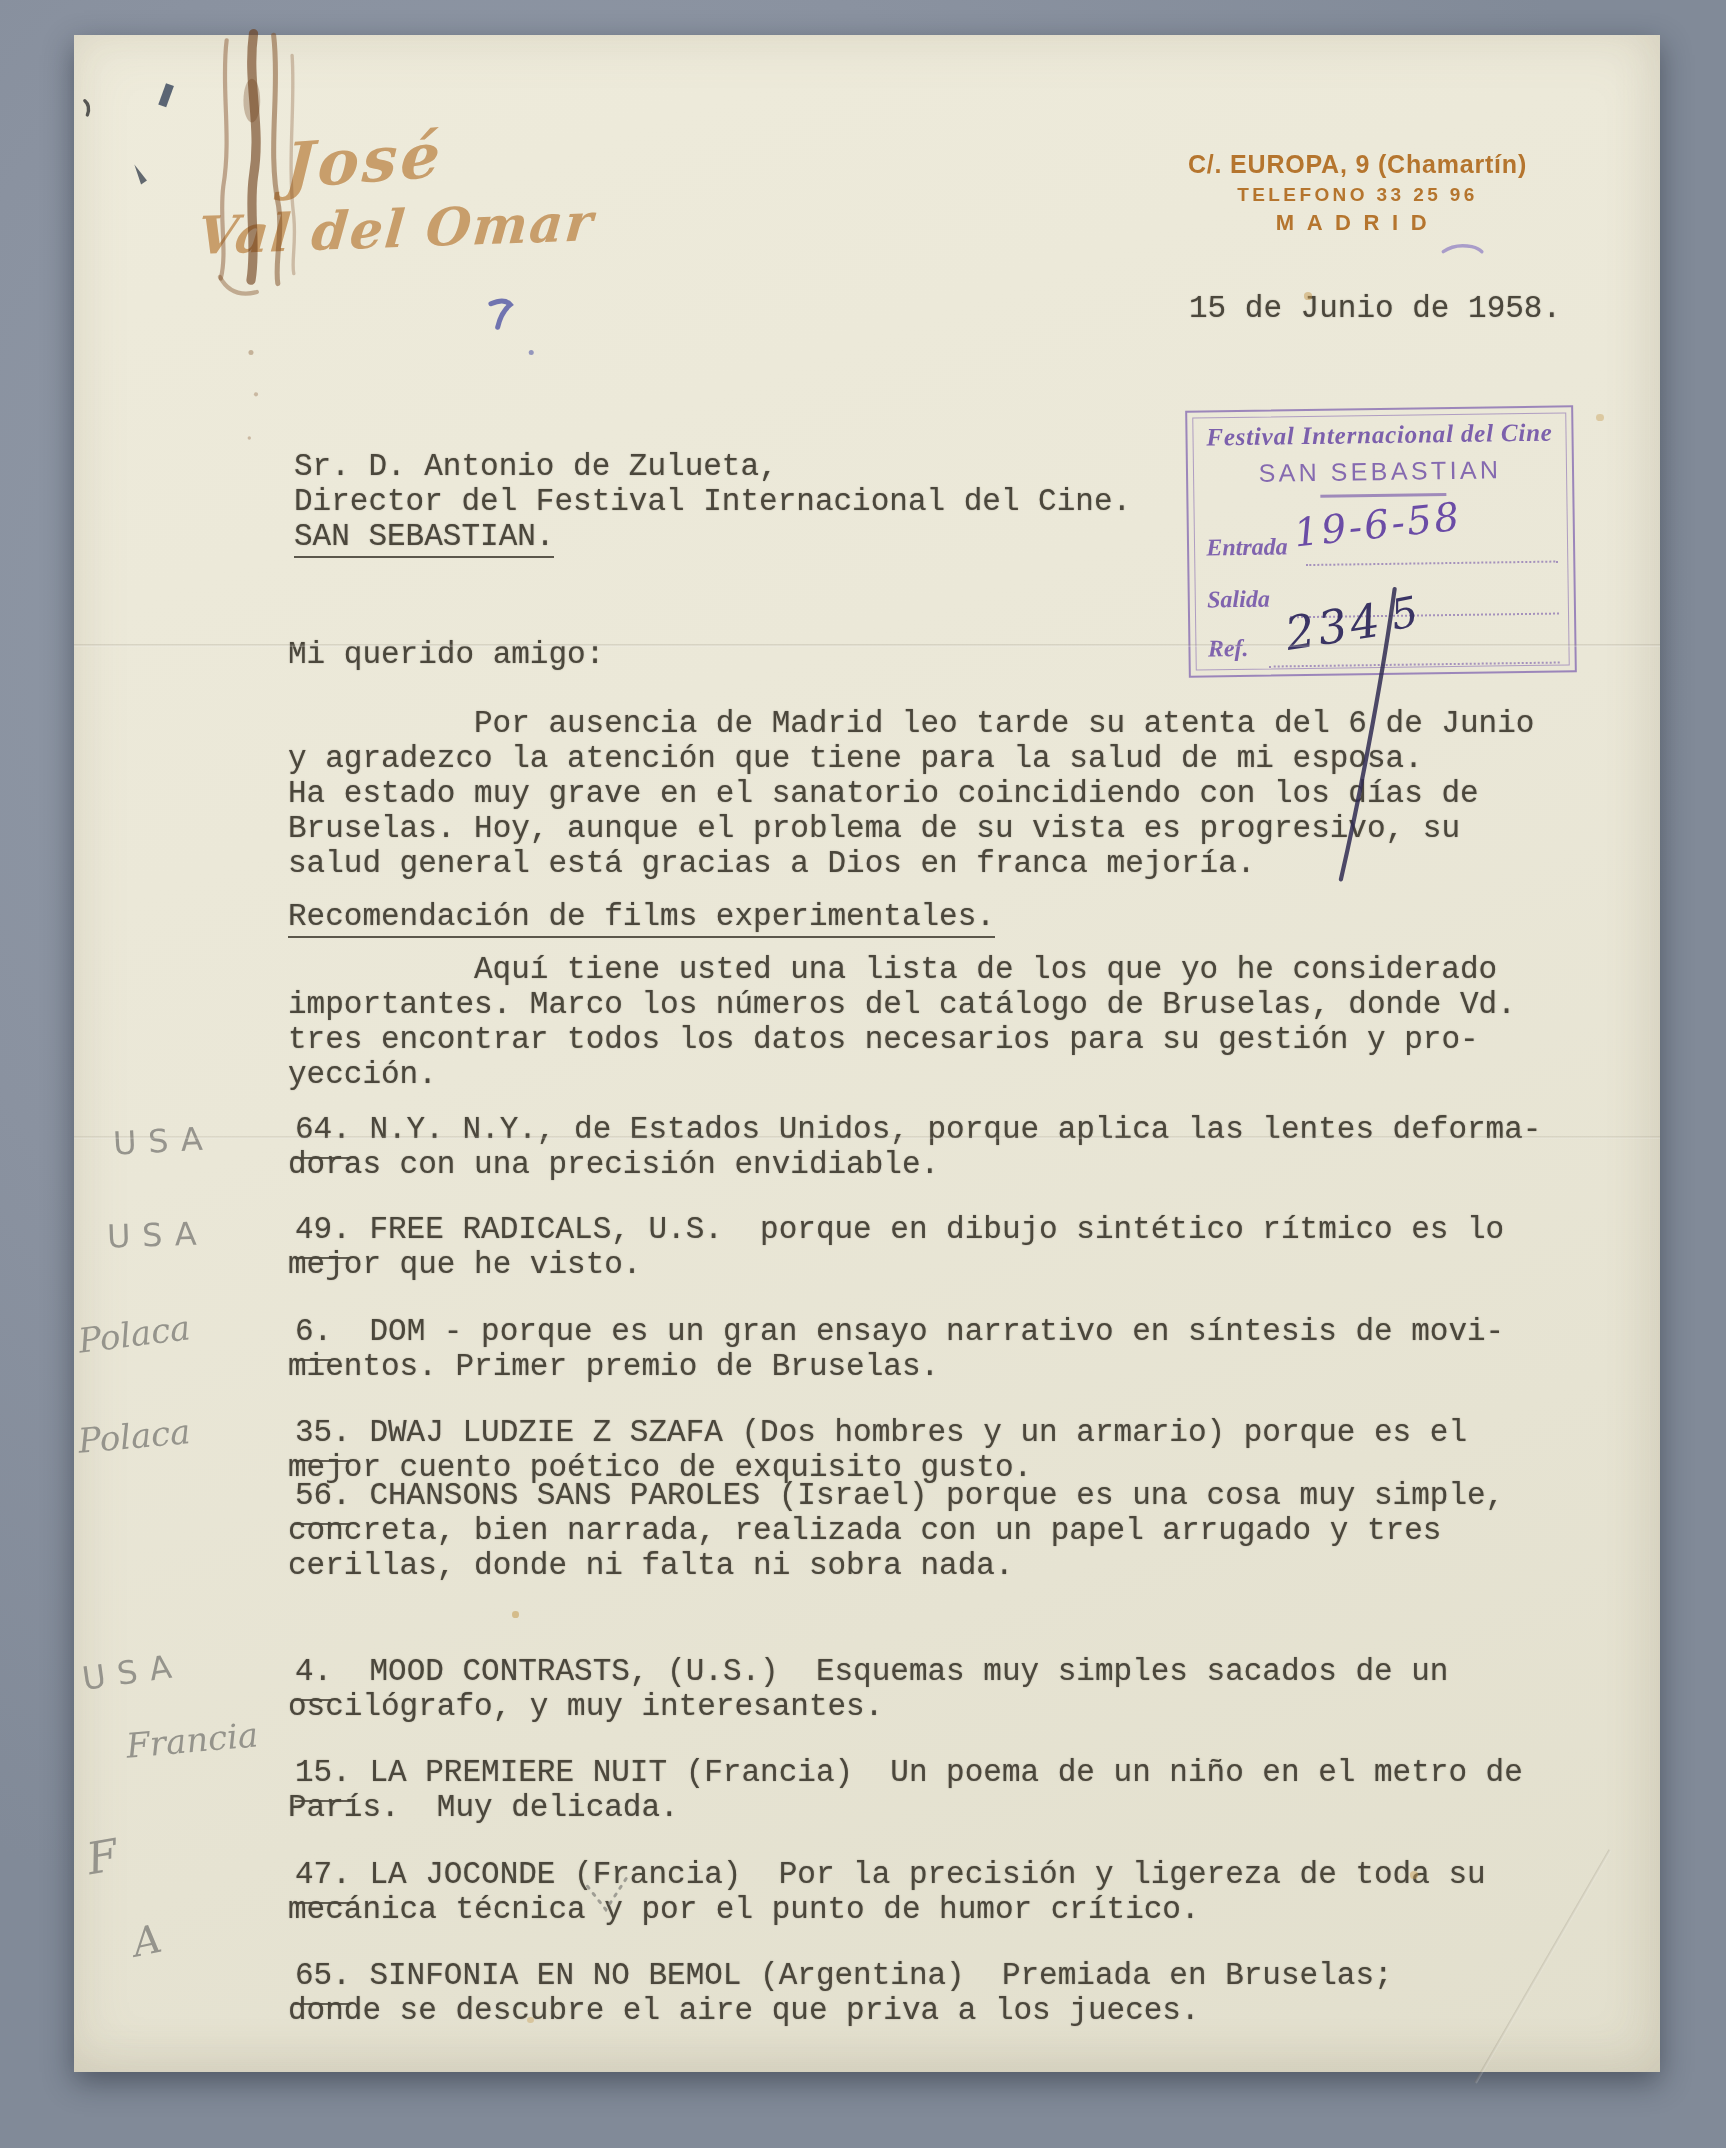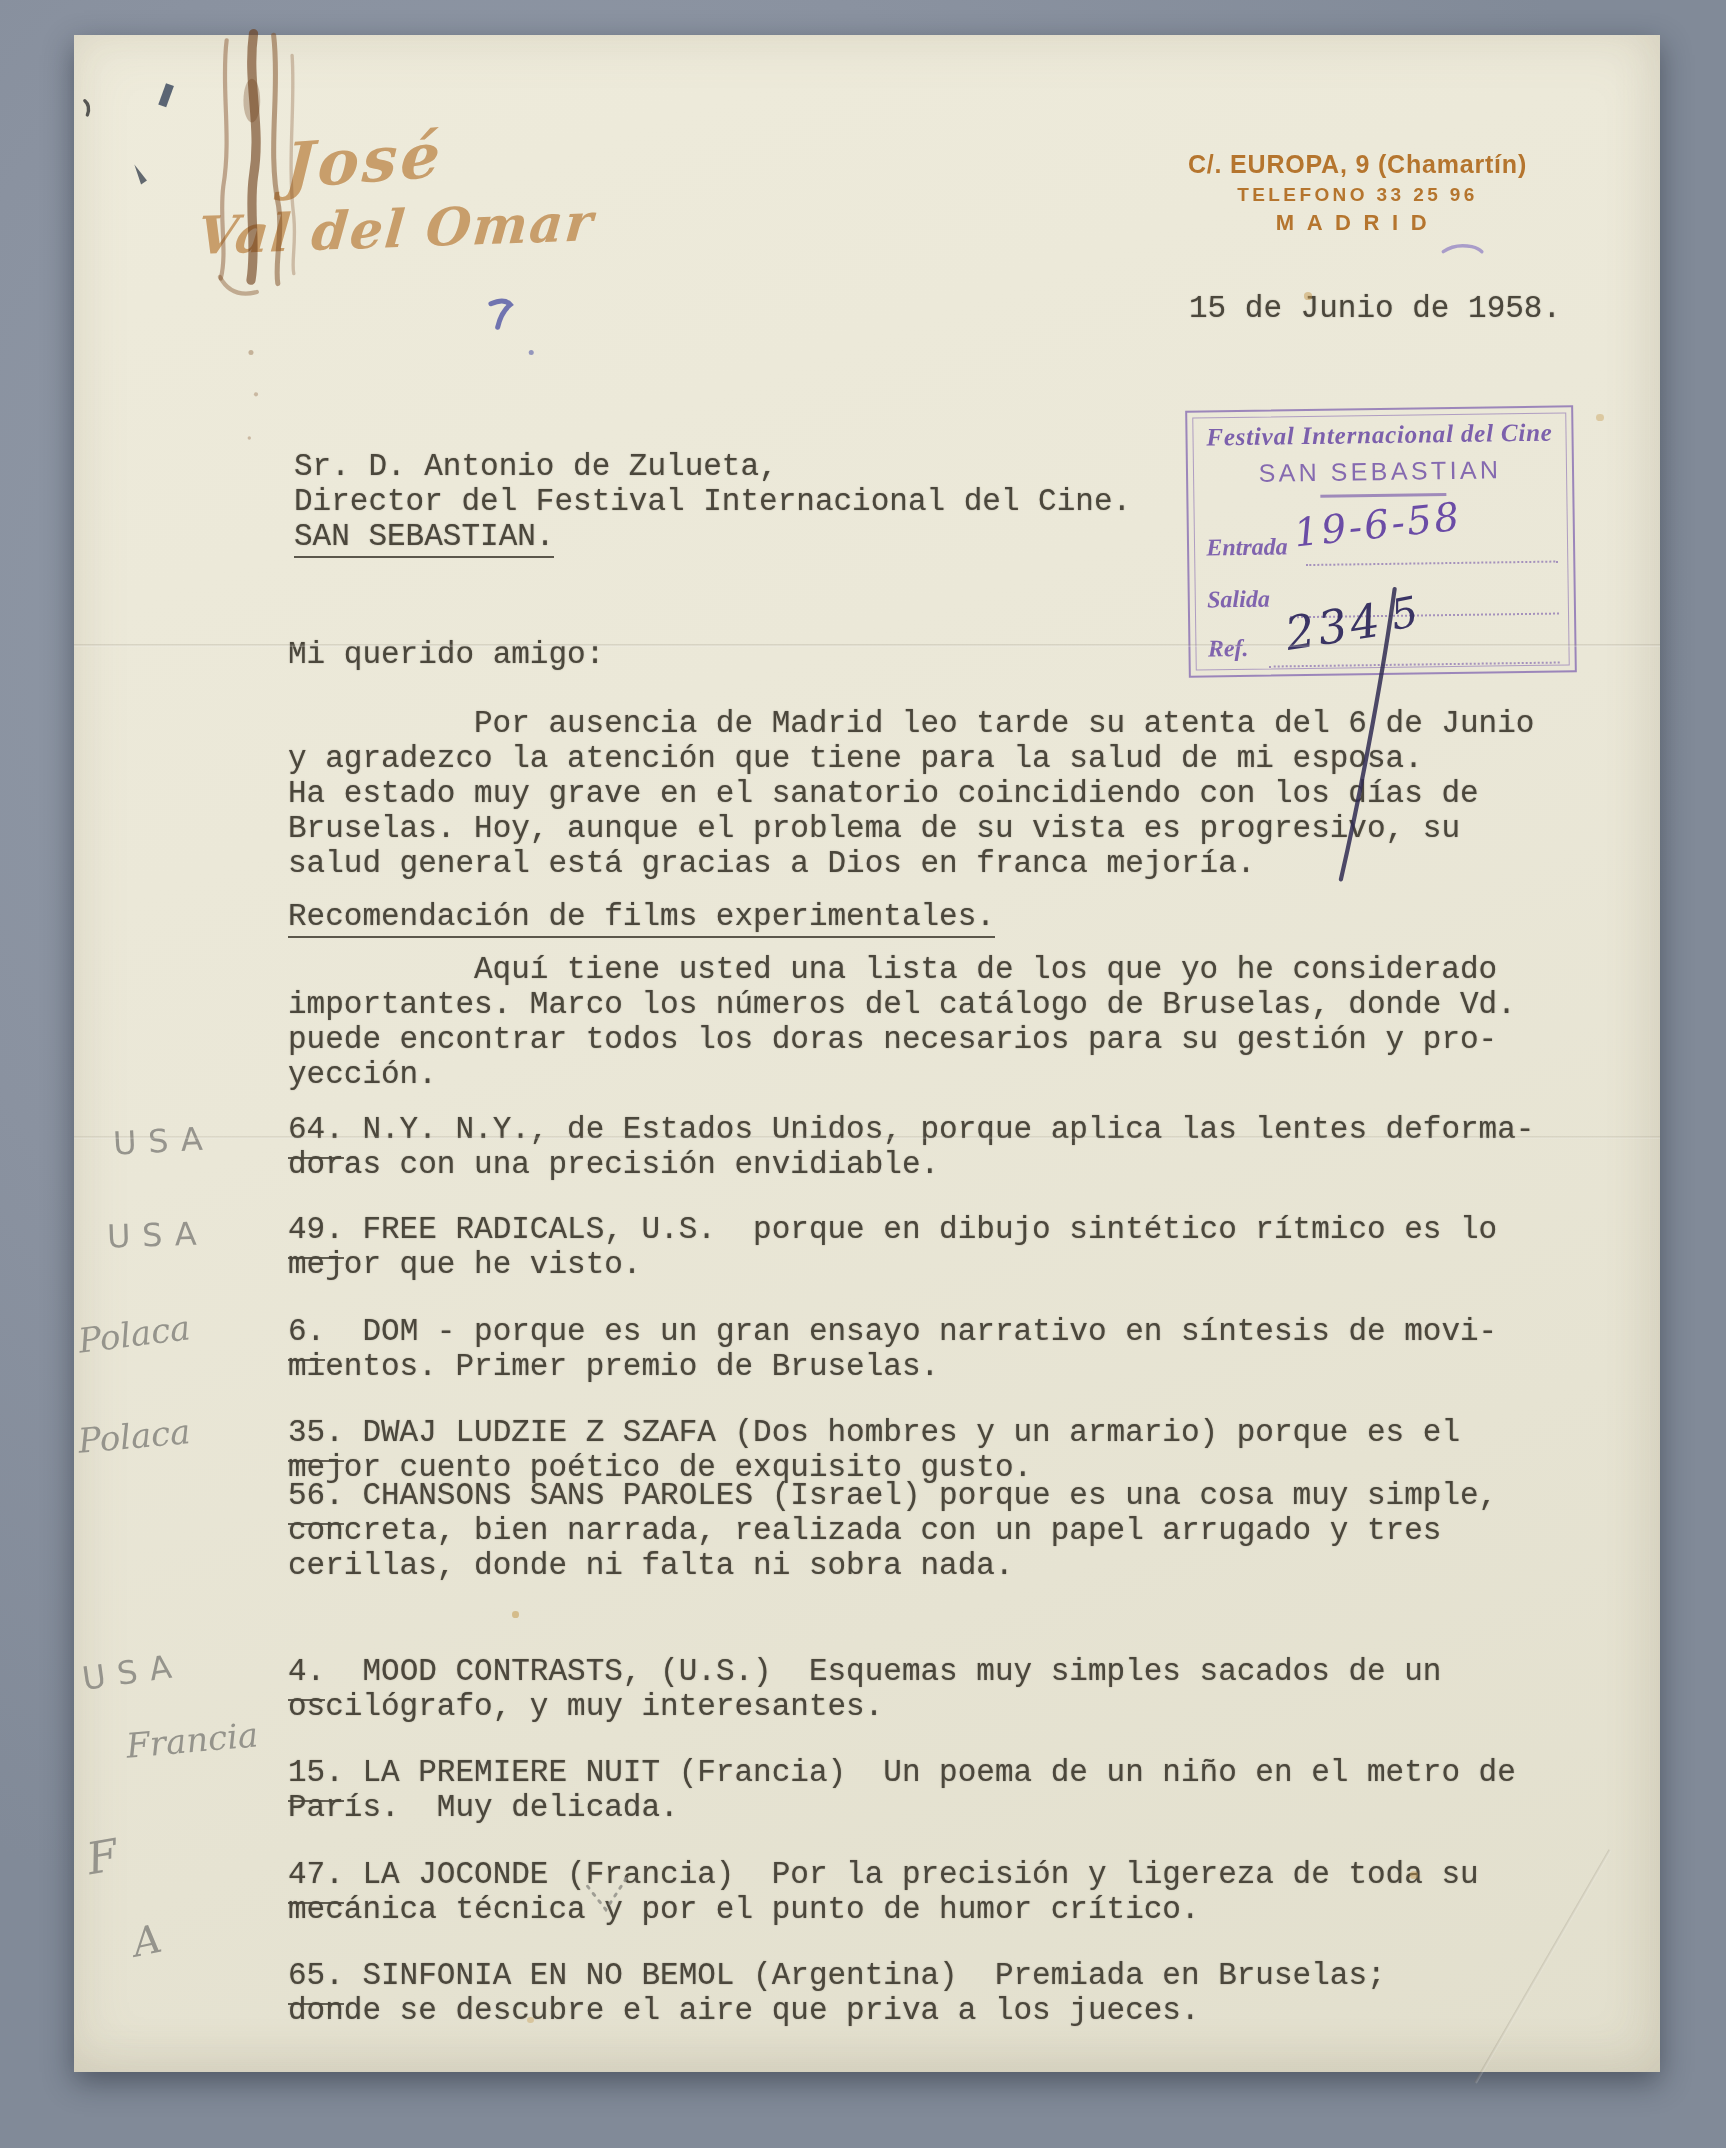--- a/index.html
+++ b/index.html
@@ -9,21 +9,21 @@
   .paper{position:absolute;left:74px;top:35px;width:1586px;height:2037px;
     background:linear-gradient(160deg,#eeebdb 0%,#eae7d7 45%,#e2dfcd 100%);
     box-shadow:0 10px 28.5px rgba(18,24,36,.45), inset 0 0 59px rgba(140,128,96,.14), inset -8.4px -11.7px 42px rgba(120,110,85,.10);}
   
   .tline{white-space:pre;font-family:Liberation Mono, monospace;font-size:31px;line-height:35px;
     color:#4b473c;text-shadow:0 0 1.3px rgba(72,66,54,.55);}
   .tblock{position:absolute;left:214px;}
   .ind{padding-left:186px;}
   .u{border-bottom:2.5px solid rgba(75,71,60,.9);padding-bottom:1.7px;}
   .film{position:absolute;left:214px;}
-  .film-num{border-bottom:2.5px solid rgba(75,71,60,.85);padding-bottom:10px;}
+  .film-num{border-bottom:2.5px solid rgba(75,71,60,.85);padding-bottom:10px;margin-left:7px;}
   
   .lh-script{position:absolute;color:#c79a66;font-family:"DejaVu Serif",serif;font-style:italic;font-weight:700;opacity:.95;}
   .lh1{left:211px;top:89px;font-size:62px;letter-spacing:3.4px;transform:rotate(-4deg) skewX(-7deg);}
   .lh2{left:124px;top:163px;font-size:52px;letter-spacing:1.7px;transform:rotate(-2deg) skewX(-7deg);}
   .lh-contact{position:absolute;left:1040px;top:112px;width:487px;text-align:center;color:#b5752e;}
   .lhc1{font-size:25px;font-weight:700;letter-spacing:0.8px;line-height:34px;}
   .lhc2{font-size:19px;font-weight:700;letter-spacing:3.4px;line-height:27px;}
   .lhc3{font-size:22px;font-weight:700;letter-spacing:12.6px;line-height:30px;}
   
   .stamp{position:absolute;left:1113px;top:373px;width:388px;height:267px;transform:rotate(-0.8deg);}
@@ -108,21 +108,21 @@
       <div class="tline">salud general está gracias a Dios en franca mejoría.</div>
     </div>
 
     <div class="tblock" style="top:864px;">
       <div class="tline"><span class="u">Recomendación de films experimentales.</span></div>
     </div>
 
     <div class="tblock" style="top:917px;">
       <div class="tline ind">Aquí tiene usted una lista de los que yo he considerado</div>
       <div class="tline">importantes. Marco los números del catálogo de Bruselas, donde Vd.</div>
-      <div class="tline">puede encontrar todos los doras necesarios para su gestión y pro-</div>
+      <div class="tline">tres encontrar todos los datos necesarios para su gestión y pro-</div>
       <div class="tline">yección.</div>
     </div>
 
     <div class="film" style="top:1077px;">
       <div class="tline"><span class="film-num">64.</span><span> N.Y. N.Y., de Estados Unidos, porque aplica las lentes deforma-</span></div>
       <div class="tline">doras con una precisión envidiable.</div>
     </div>
     <div class="film" style="top:1177px;">
       <div class="tline"><span class="film-num">49.</span><span> FREE RADICALS, U.S.  porque en dibujo sintético rítmico es lo</span></div>
       <div class="tline">mejor que he visto.</div>

